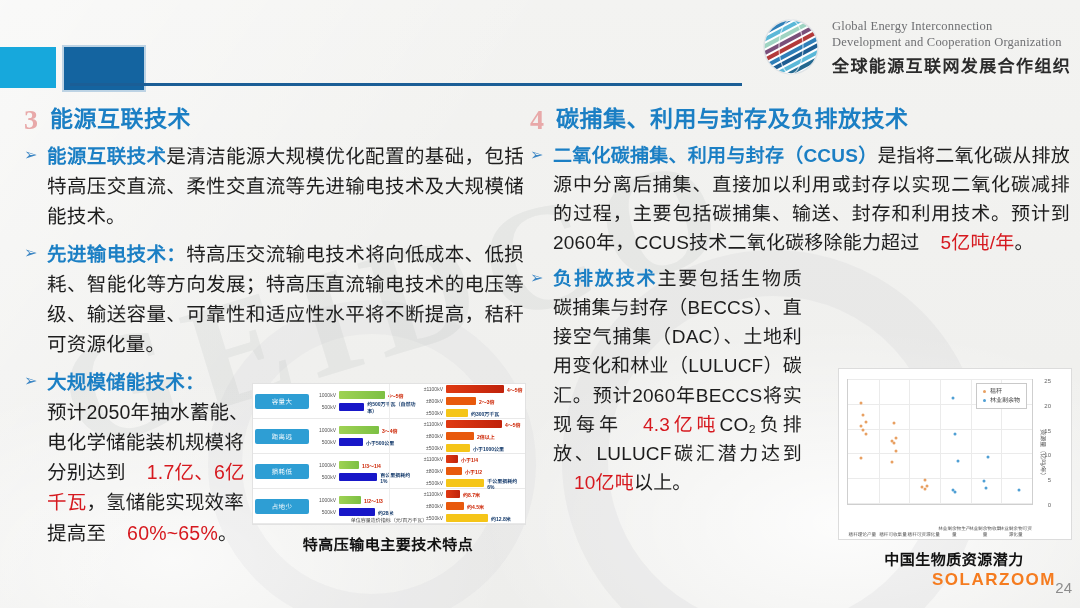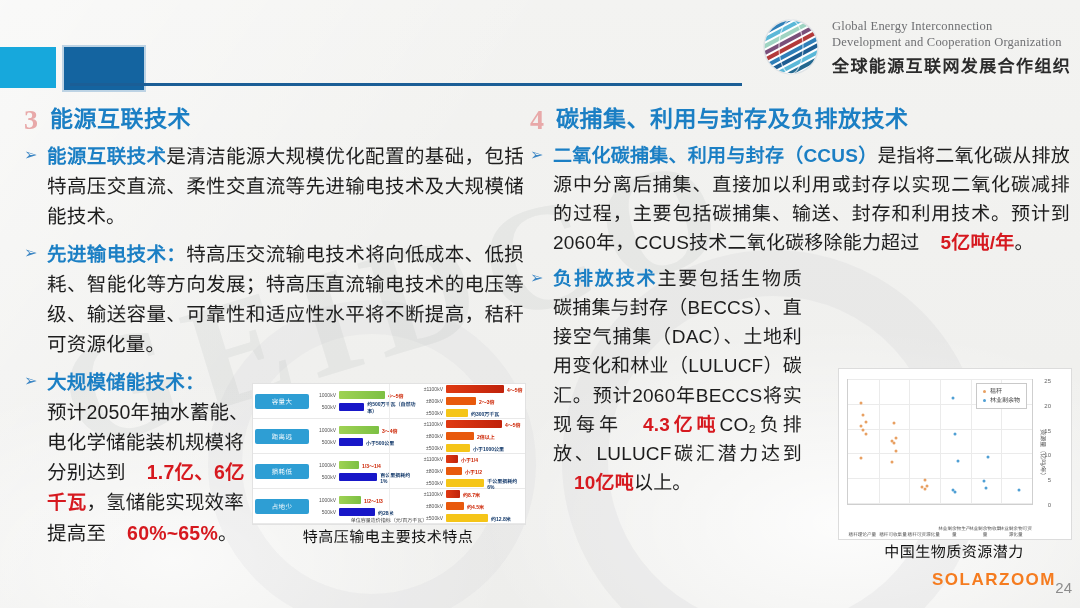--- a/index.html
+++ b/index.html
@@ -73,21 +73,21 @@
   .sec-title{font-size:23px;font-weight:bold;color:#1b7fc4;letter-spacing:.5px;white-space:nowrap;}
 
   .bullet{display:flex;gap:7px;margin-top:7px;}
   .arrow{
     flex:0 0 16px;color:#3b86c4;font-size:16px;line-height:1.55;
     position:relative;top:2px;
   }
   .btext{font-size:19.5px;line-height:1.55;color:#1d1d1d;letter-spacing:.2px;}
   .col-right .btext{font-size:19px;line-height:1.53;}
   .kw{color:#1b7fc4;font-weight:bold;}
-  .red{color:#d6191f;font-weight:bold;padding-left:21px;}
+  .red{color:#d6191f;font-weight:normal;padding-left:21px;}
 
   .justify{text-align:justify;text-align-last:left;}
 
   
   .fig-left{position:absolute;left:252px;top:383px;width:272px;}
   .tbl{
     width:272px;height:140px;background:#fff;border:1px solid #e2e2e2;
     display:flex;flex-direction:column;position:relative;overflow:hidden;
   }
   .trow{flex:1;display:flex;align-items:center;border-bottom:1px solid #e9e9e9;padding:0 2px;}
@@ -104,21 +104,21 @@
   .bar-blue{background:#1817c8;}
   .bar-red{background:linear-gradient(90deg,#e03a12,#c0220b);}
   .bar-orange{background:#e8590c;}
   .bar-yellow{background:#f5c518;}
   .tnote{font-size:5px;font-weight:bold;}
   .n-red{color:#cc2200;}
   .n-dark{color:#143a6b;}
   .divider-v{position:absolute;left:50%;top:0;bottom:0;width:1px;background:#ededed;}
   .tbl-foot{position:absolute;left:0;right:0;bottom:1px;text-align:center;font-size:5px;color:#444;}
   .cap{
-    text-align:center;font-size:15px;font-weight:normal;color:#111;margin-top:0;letter-spacing:.5px;
+    text-align:center;font-size:15px;font-weight:bold;color:#111;margin-top:8px;letter-spacing:.5px;
   }
 
   
   .fig-right{position:absolute;left:838px;top:368px;width:232px;}
   .scatter{
     width:232px;height:170px;background:#fff;border:1px solid #dcdcdc;position:relative;
   }
   .plot{position:absolute;left:8px;top:10px;right:38px;bottom:34px;border:1px solid #cfcfcf;}
   .gl{position:absolute;left:0;right:0;height:1px;background:#ebebeb;}
   .gv{position:absolute;top:0;bottom:0;width:1px;background:#ebebeb;}

